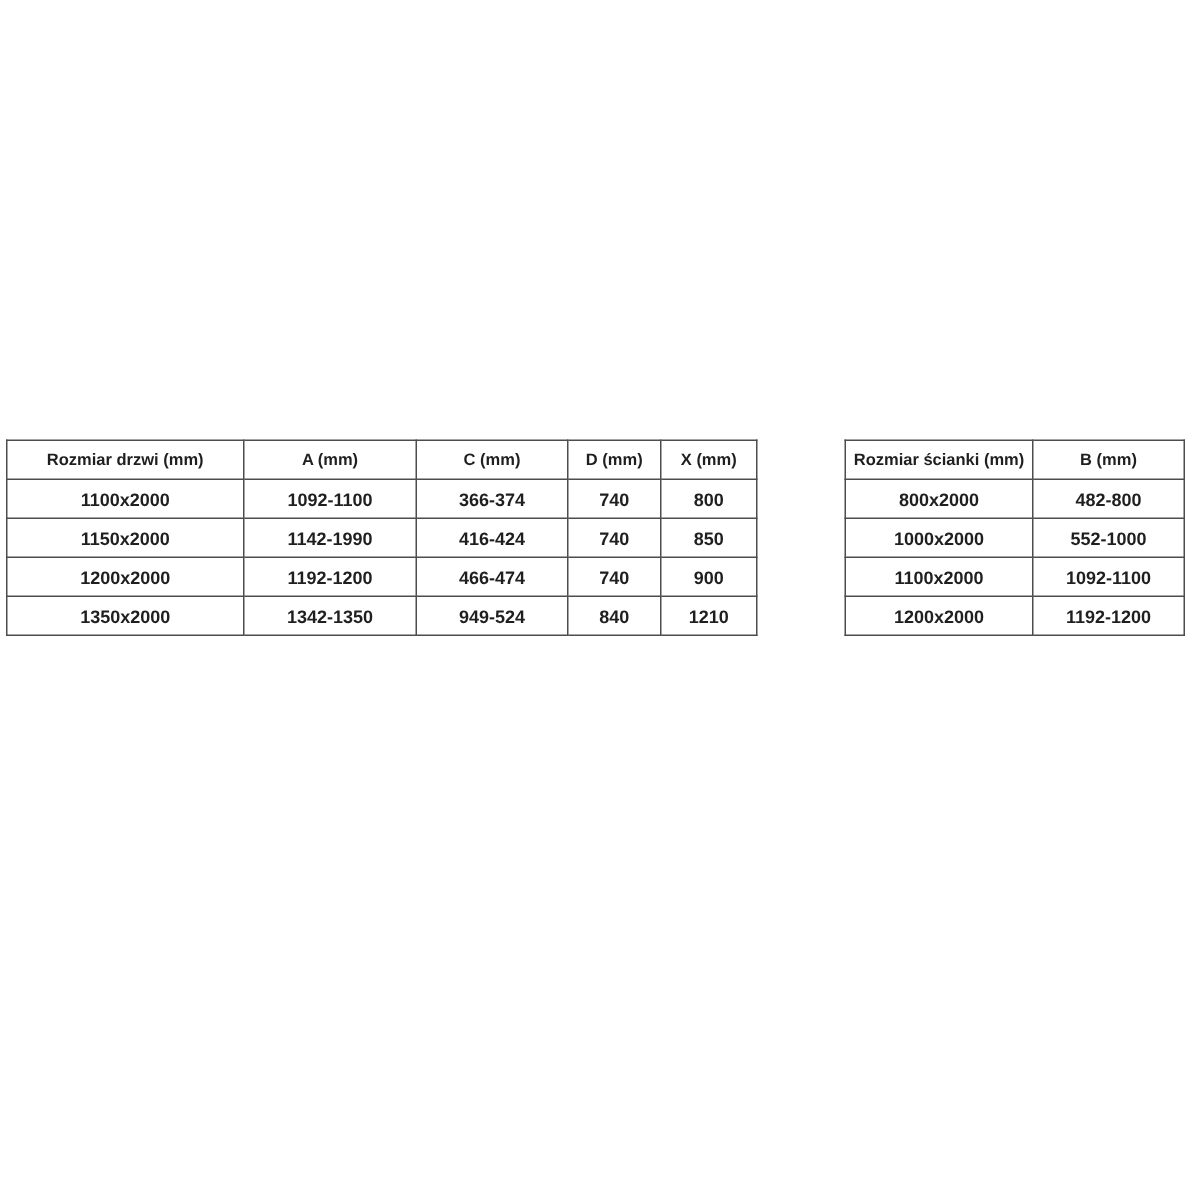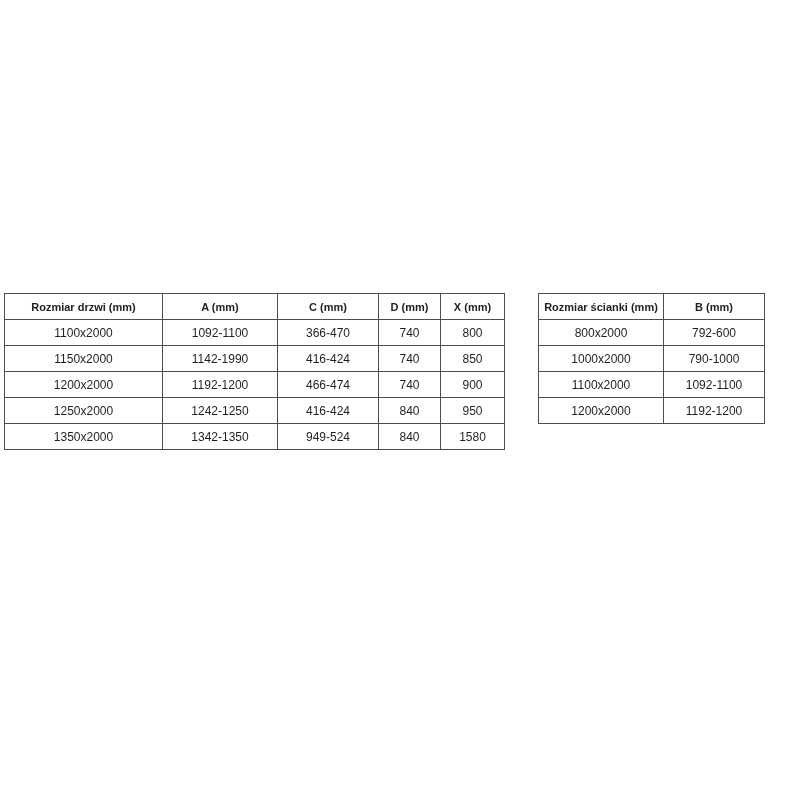--- a/index.html
+++ b/index.html
@@ -34,37 +34,37 @@
     overflow: hidden;
     white-space: nowrap;
   }
   table.spec-table th {
     font-size: 11px;
     font-weight: bold;
     height: 25px;
   }
   table.spec-table td {
     font-size: 12px;
-    font-weight: normal;
+    font-weight: bold;
     height: 25px;
   }
   
   #doors-table {
     left: 4px;
     top: 293px;
     width: 500px;
   }
   #doors-table col:nth-child(1) { width: 158px; }
   #doors-table col:nth-child(2) { width: 115px; }
   #doors-table col:nth-child(3) { width: 101px; }
   #doors-table col:nth-child(4) { width: 62px;  }
   #doors-table col:nth-child(5) { width: 64px;  }
   
   #walls-table {
-    left: 538px;
+    left: 563px;
     top: 293px;
     width: 226px;
   }
   #walls-table col:nth-child(1) { width: 125px; }
   #walls-table col:nth-child(2) { width: 101px; }
 </style>
 </head>
 <body>
 
 <div class="canvas">
@@ -83,74 +83,67 @@
           <th>A (mm)</th>
           <th>C (mm)</th>
           <th>D (mm)</th>
           <th>X (mm)</th>
         </tr>
       </thead>
       <tbody>
         <tr>
           <td>1100x2000</td>
           <td>1092-1100</td>
-          <td>366-470</td>
+          <td>366-374</td>
           <td>740</td>
           <td>800</td>
         </tr>
         <tr>
           <td>1150x2000</td>
           <td>1142-1990</td>
           <td>416-424</td>
           <td>740</td>
           <td>850</td>
         </tr>
         <tr>
           <td>1200x2000</td>
           <td>1192-1200</td>
           <td>466-474</td>
           <td>740</td>
           <td>900</td>
         </tr>
         <tr>
-          <td>1250x2000</td>
-          <td>1242-1250</td>
-          <td>416-424</td>
-          <td>840</td>
-          <td>950</td>
-        </tr>
-        <tr>
           <td>1350x2000</td>
           <td>1342-1350</td>
           <td>949-524</td>
           <td>840</td>
-          <td>1580</td>
+          <td>1210</td>
         </tr>
       </tbody>
     </table>
 
   <table id="walls-table" class="spec-table">
       <colgroup>
         <col>
         <col>
       </colgroup>
       <thead>
         <tr>
           <th>Rozmiar ścianki (mm)</th>
           <th>B (mm)</th>
         </tr>
       </thead>
       <tbody>
         <tr>
           <td>800x2000</td>
-          <td>792-600</td>
+          <td>482-800</td>
         </tr>
         <tr>
           <td>1000x2000</td>
-          <td>790-1000</td>
+          <td>552-1000</td>
         </tr>
         <tr>
           <td>1100x2000</td>
           <td>1092-1100</td>
         </tr>
         <tr>
           <td>1200x2000</td>
           <td>1192-1200</td>
         </tr>
       </tbody>

